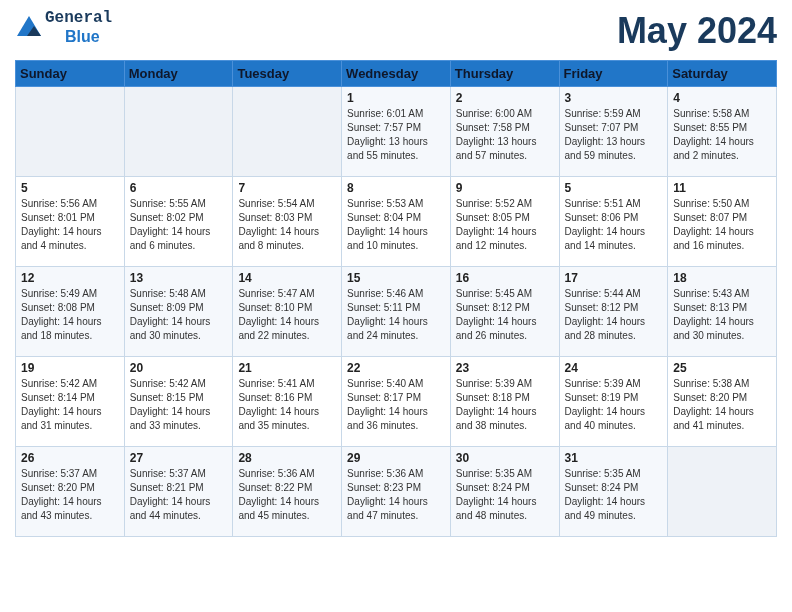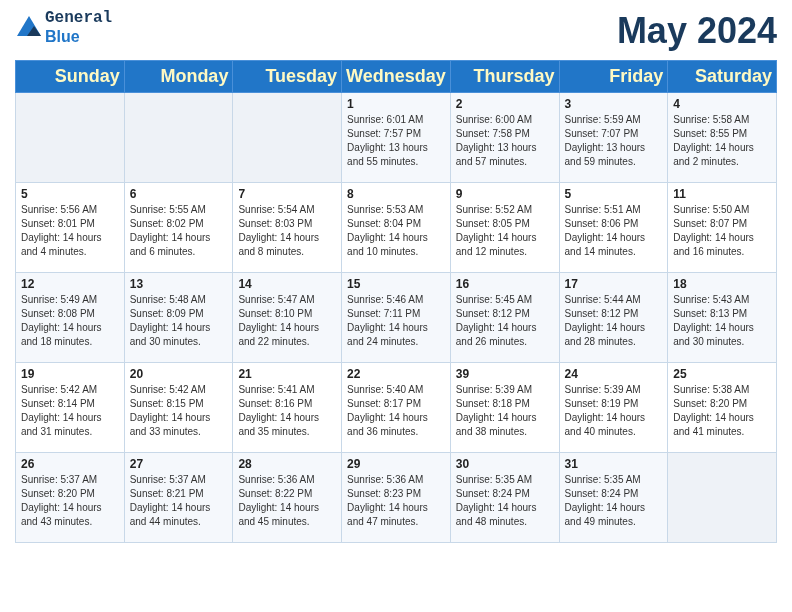--- a/index.html
+++ b/index.html
@@ -41,25 +41,25 @@
       color: #1a3a5c;
       font-style: italic;
     }
     table {
       width: 100%;
       border-collapse: collapse;
       table-layout: fixed;
     }
     thead th {
       background-color: #2176c8;
-      color: #fef9c3;
-      font-size: 18px;
+      color: #0f172a;
+      font-size: 13px;
       font-weight: bold;
       padding: 5px 4px;
-      text-align: right;
+      text-align: left;
       border: 1px solid #4a90d9;
     }
     tbody td {
       border: 1px solid #c8d8e8;
       vertical-align: top;
       padding: 4px 5px;
       font-size: 10.5px;
       color: #222;
       height: 90px;
       background: #fff;
@@ -87,21 +87,21 @@
 
 <div class="page">
   <div class="header">
     <div class="logo">
       <svg class="logo-icon" viewBox="0 0 28 28">
         <polygon points="14,2 26,22 2,22" fill="#2176c8"></polygon>
         <polygon points="19,12 26,22 12,22" fill="#1a3a5c"></polygon>
       </svg>
       <div>
         <div style="color:#1a3a5c;font-size:16px;font-weight:bold;line-height:1.1;font-family:Liberation Mono, monospace;">General</div>
-        <div style="color:#2176c8;font-size:16px;font-weight:bold;line-height:1.1;">Blue</div>
+        <div style="color:#2176c8;font-size:16px;font-weight:bold;line-height:1.1;margin-left:20px;">Blue</div>
       </div>
     </div>
     <div class="title-block">
       <div class="month-title">May 2024</div>
     </div>
   </div>
 
   <table>
     <thead>
       <tr id="header-row">
@@ -217,21 +217,21 @@
           <td>
             <span class="day-num">14</span>
             <div class="cell-text">Sunrise: 5:47 AM</div>
             <div class="cell-text">Sunset: 8:10 PM</div>
             <div class="cell-text">Daylight: 14 hours</div>
             <div class="cell-text">and 22 minutes.</div>
           </td>
           <td>
             <span class="day-num">15</span>
             <div class="cell-text">Sunrise: 5:46 AM</div>
-            <div class="cell-text">Sunset: 7:11 PM</div>
+            <div class="cell-text">Sunset: 5:11 PM</div>
             <div class="cell-text">Daylight: 14 hours</div>
             <div class="cell-text">and 24 minutes.</div>
           </td>
           <td>
             <span class="day-num">16</span>
             <div class="cell-text">Sunrise: 5:45 AM</div>
             <div class="cell-text">Sunset: 8:12 PM</div>
             <div class="cell-text">Daylight: 14 hours</div>
             <div class="cell-text">and 26 minutes.</div>
           </td>
@@ -273,21 +273,21 @@
             <div class="cell-text">and 35 minutes.</div>
           </td>
           <td>
             <span class="day-num">22</span>
             <div class="cell-text">Sunrise: 5:40 AM</div>
             <div class="cell-text">Sunset: 8:17 PM</div>
             <div class="cell-text">Daylight: 14 hours</div>
             <div class="cell-text">and 36 minutes.</div>
           </td>
           <td>
-            <span class="day-num">39</span>
+            <span class="day-num">23</span>
             <div class="cell-text">Sunrise: 5:39 AM</div>
             <div class="cell-text">Sunset: 8:18 PM</div>
             <div class="cell-text">Daylight: 14 hours</div>
             <div class="cell-text">and 38 minutes.</div>
           </td>
           <td>
             <span class="day-num">24</span>
             <div class="cell-text">Sunrise: 5:39 AM</div>
             <div class="cell-text">Sunset: 8:19 PM</div>
             <div class="cell-text">Daylight: 14 hours</div>

